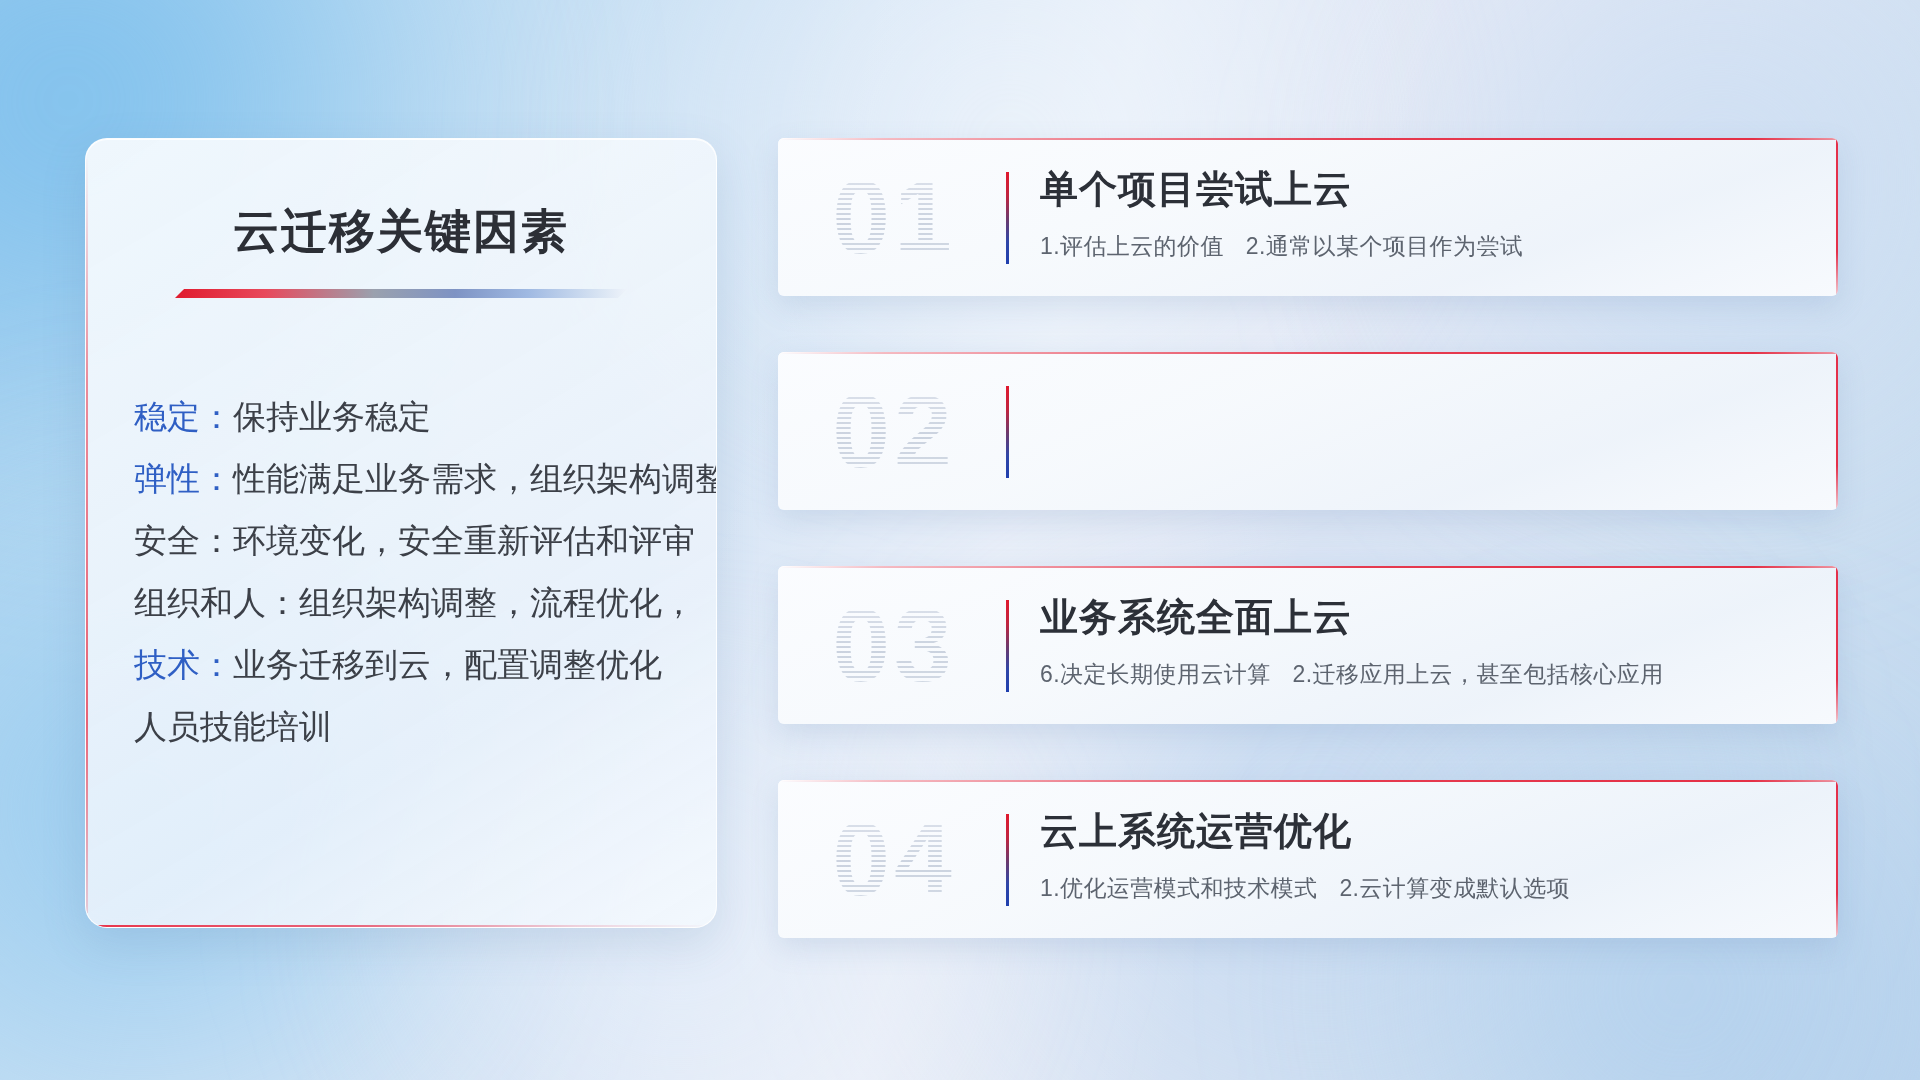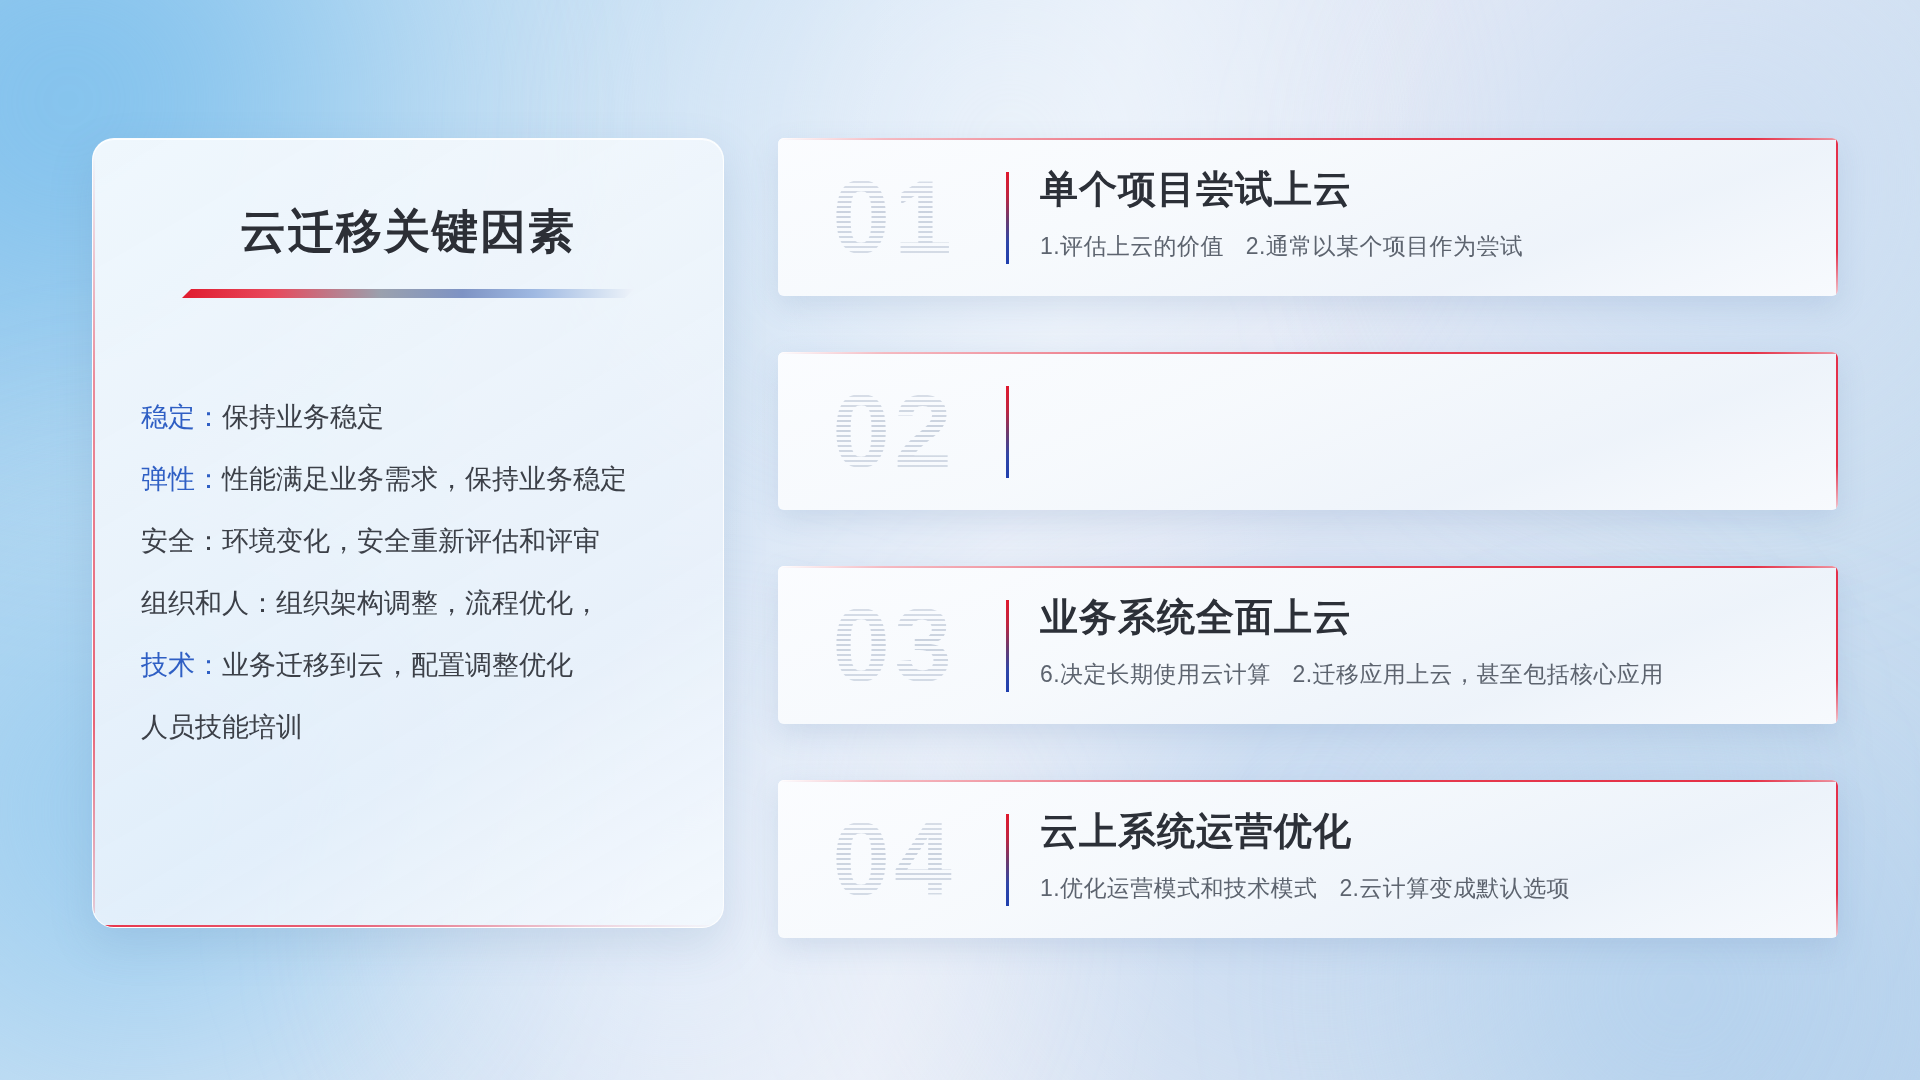--- a/index.html
+++ b/index.html
@@ -45,21 +45,21 @@
   .bg-sheen {
     position:absolute; inset:0;
     background:linear-gradient(105deg, rgba(255,255,255,0) 36%, rgba(255,255,255,.30) 52%, rgba(255,255,255,0) 66%);
   }
 
   
   #stage { position:relative; z-index:2; width:1920px; height:1080px; }
 
   
   #left-panel {
-    position:absolute; left:92px; top:138px; width:632px; height:790px;
+    position:absolute; left:85px; top:138px; width:632px; height:790px;
     border-radius:22px;
     background:linear-gradient(150deg, rgba(248,251,254,.92) 0%, rgba(240,246,252,.90) 38%, rgba(234,242,251,.88) 70%, rgba(243,248,253,.92) 100%);
     border:1px solid rgba(255,255,255,.85);
     box-shadow:0 16px 44px rgba(90,125,170,.18), inset 0 1px 0 rgba(255,255,255,.9);
     overflow:hidden;
   }
   #left-panel::after{
     content:""; position:absolute; left:0; right:0; bottom:0; height:2px;
     background:linear-gradient(90deg,#e8344a 0%,#e8647a 42%,rgba(232,100,122,.25) 78%,rgba(232,100,122,0) 100%);
   }
@@ -72,21 +72,21 @@
     margin:62px 0 0 0; text-align:center;
     font-size:46px; font-weight:700; letter-spacing:2px; color:#2c2f36;
   }
   .title-rule {
     margin:26px auto 0; width:452px; height:9px;
     clip-path:polygon(2% 0, 100% 0, 98% 100%, 0 100%);
     background:linear-gradient(90deg,#e01b2e 0%, #e8495c 20%, #9aa1ae 44%, #7e93c4 62%, #9fb9e2 78%, #d8e4f3 94%, #eef3fa 100%);
   }
 
   .factor-list { margin:88px 0 0 0; padding:0 42px 0 48px; }
-  .factor-row { font-size:27px; line-height:62px; color:#3c4048; white-space:nowrap; }
+  .factor-row { font-size:33px; line-height:62px; color:#3c4048; white-space:nowrap; }
   .factor-row .k { color:#2f5fc4; }
   .factor-row .k.plain { color:#3c4048; }
   .factor-row.cont { margin-top:0; }
 
   
   #cards { position:absolute; left:778px; top:138px; width:1060px; }
   .card {
     position:relative; height:158px; margin-bottom:56px;
     border-radius:6px;
     background:linear-gradient(160deg, rgba(252,253,255,.96) 0%, rgba(247,250,253,.95) 40%, rgba(240,245,251,.93) 72%, rgba(249,251,254,.96) 100%);
@@ -97,22 +97,22 @@
   .card::before{
     content:""; position:absolute; left:0; right:0; top:0; height:2px;
     background:linear-gradient(90deg, rgba(230,60,80,0) 0%, rgba(230,60,80,.35) 10%, rgba(228,48,70,.95) 55%, rgba(228,48,70,1) 92%, rgba(228,48,70,.5) 100%);
   }
   .card::after{
     content:""; position:absolute; right:0; top:0; bottom:0; width:2px;
     background:linear-gradient(180deg,#e4304a 0%, #e4304a 72%, rgba(228,48,74,.25) 100%);
   }
 
   .card-num {
-    position:absolute; left:28px; top:8px; width:176px; height:142px;
-    display:flex; align-items:center; justify-content:center;
+    position:absolute; left:28px; top:20px; width:176px; height:142px;
+    display:flex; justify-content:center;
     font-size:104px; font-weight:700; letter-spacing:4px;
     color:#b9c4d4; opacity:.58;
     -webkit-mask-image:repeating-linear-gradient(180deg, #000 0px, #000 2px, transparent 2px, transparent 5px);
             mask-image:repeating-linear-gradient(180deg, #000 0px, #000 2px, transparent 2px, transparent 5px);
     user-select:none;
   }
   .card-num span{
     background:linear-gradient(180deg,#cfd7e3 0%, #aab6c9 45%, #c4cedd 100%);
     -webkit-background-clip:text; background-clip:text; color:transparent;
   }
@@ -145,21 +145,21 @@
 <div id="stage">
 
   <section id="left-panel">
     <h1 class="panel-title">云迁移关键因素</h1>
     <div class="title-rule"></div>
     <div class="factor-list">
       <div class="factor-row">
         <span class="k">稳定：</span><span>保持业务稳定</span>
       </div>
       <div class="factor-row">
-        <span class="k">弹性：</span><span>性能满足业务需求，保持业务稳定</span>
+        <span class="k">弹性：</span><span>性能满足业务需求，组织架构调整</span>
       </div>
       <div class="factor-row">
         <span class="k plain">安全：</span><span>环境变化，安全重新评估和评审</span>
       </div>
       <div class="factor-row">
         <span class="k plain">组织和人：</span><span>组织架构调整，流程优化，</span>
       </div>
       <div class="factor-row">
         <span class="k">技术：</span><span>业务迁移到云，配置调整优化</span>
       </div>

